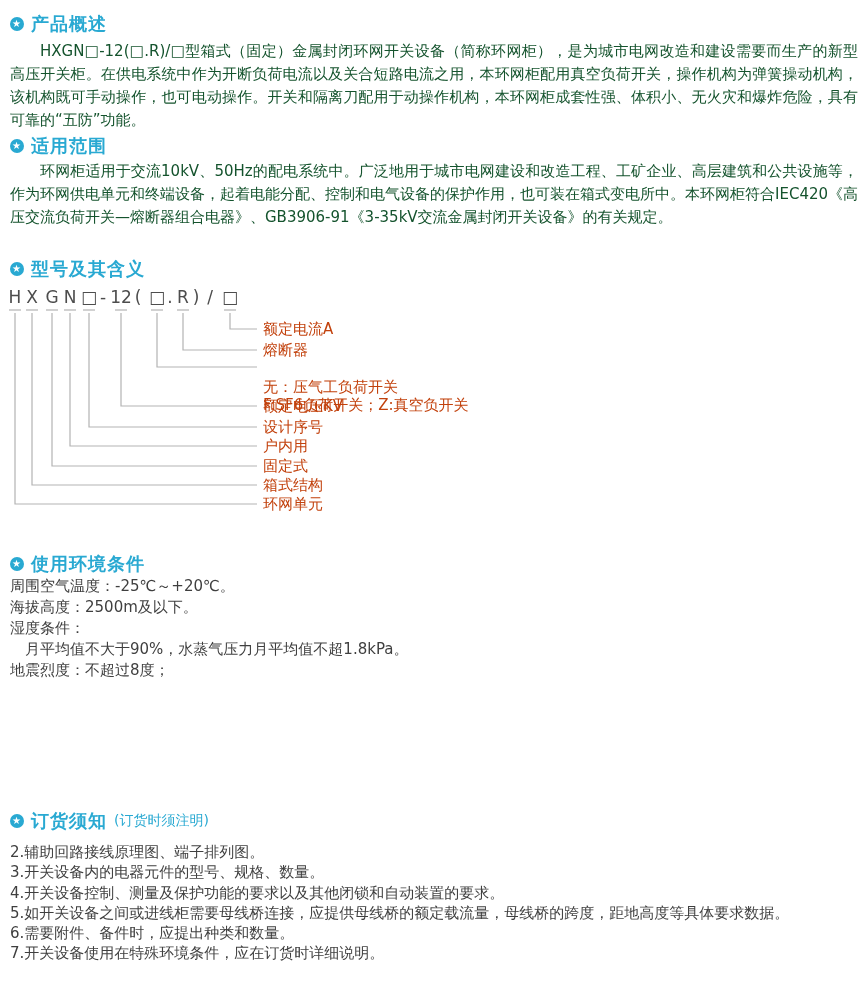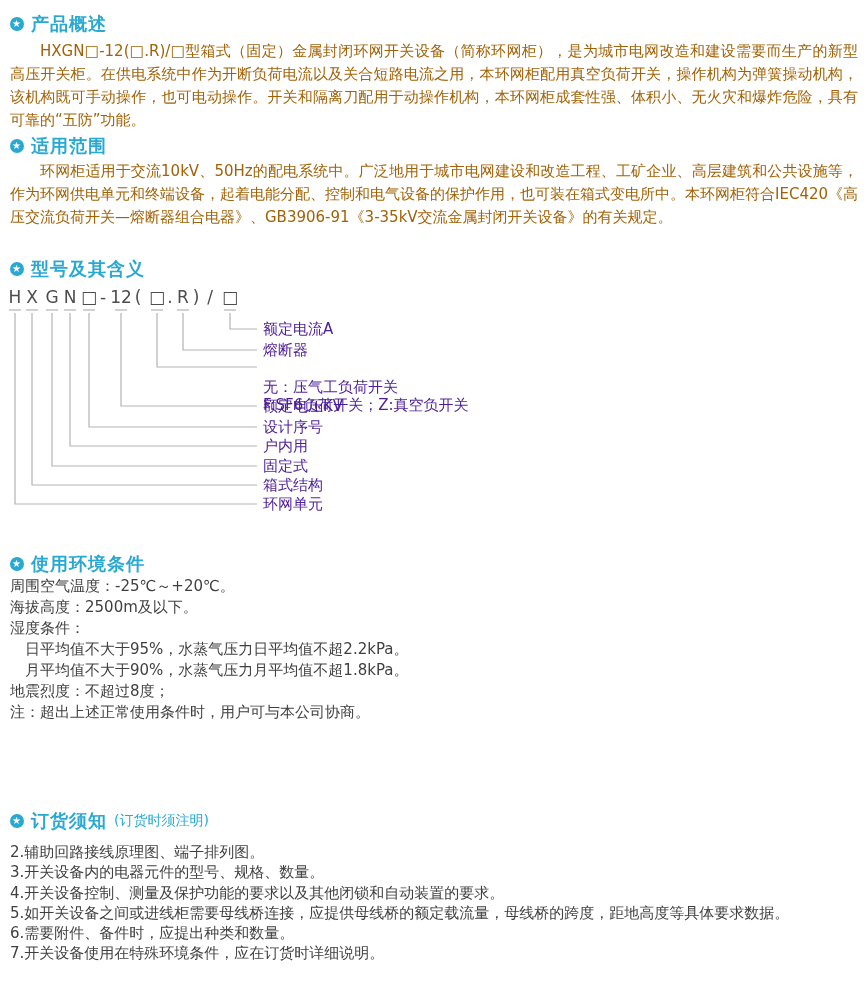--- a/index.html
+++ b/index.html
@@ -13,32 +13,32 @@
     color:#29a9d2;font-size:18px;font-weight:bold;letter-spacing:1px;
   }
   .hdr-icon{
     width:14px;height:14px;border-radius:50%;background:#29a9d2;
     display:inline-flex;align-items:center;justify-content:center;
     color:#ffffff;font-size:10px;line-height:1;font-weight:normal;flex:0 0 auto;
   }
   .hdr-sub{font-size:14px;font-weight:normal;letter-spacing:0;}
   .para{
     position:absolute;left:10px;width:848px;
-    font-size:15px;line-height:23px;text-indent:2em;color:#a16207;
+    font-size:15px;line-height:23px;text-indent:2em;color:#14532d;
     text-align:justify;
   }
   .model-area{position:absolute;left:0;top:287px;width:867px;height:232px;}
   .model-char{
     position:absolute;top:0;transform:translateX(-50%);
     font-size:17px;color:#4d4d4d;white-space:nowrap;
   }
   .diagram-svg{position:absolute;left:0;top:0;}
   .diagram-label{
     position:absolute;left:263px;transform:translateY(-50%);
-    font-size:15px;color:#4c1d95;white-space:nowrap;
+    font-size:15px;color:#c2410c;white-space:nowrap;
   }
   .line-list{position:absolute;left:10px;width:848px;}
   .env-list div{font-size:15px;line-height:21px;}
   .env-list div.indent{padding-left:15px;}
   .order-list div{font-size:15px;line-height:20.3px;}
 </style>
 </head>
 <body>
 
 <div class="section-header" style="top:12px;">
@@ -105,24 +105,22 @@
   </div>
 
 <div class="section-header" style="top:552px;">
   <span class="hdr-icon">★</span>
   <span>使用环境条件</span>
 </div>
 <div class="line-list env-list" style="top:576px;">
     <div>周围空气温度：-25℃～+20℃。</div>
     <div>海拔高度：2500m及以下。</div>
     <div>湿度条件：</div>
-    <div class="indent">日平均值不大于95%，水蒸气压力日平均值不超2.2kPa。</div>
     <div class="indent">月平均值不大于90%，水蒸气压力月平均值不超1.8kPa。</div>
     <div>地震烈度：不超过8度；</div>
-    <div>注：超出上述正常使用条件时，用户可与本公司协商。</div>
   </div>
 
 <div class="section-header" style="top:809px;">
   <span class="hdr-icon">★</span>
   <span>订货须知</span>
   <span class="hdr-sub">(订货时须注明)</span>
 </div>
 <div class="line-list order-list" style="top:842px;">
     <div>2.辅助回路接线原理图、端子排列图。</div>
     <div>3.开关设备内的电器元件的型号、规格、数量。</div>

